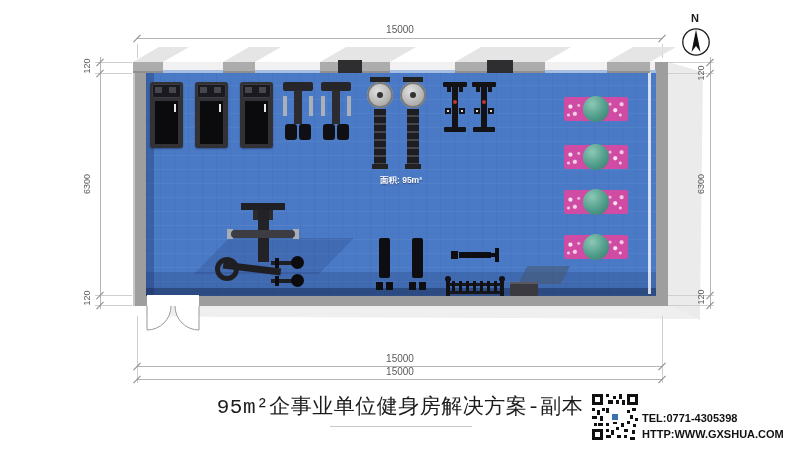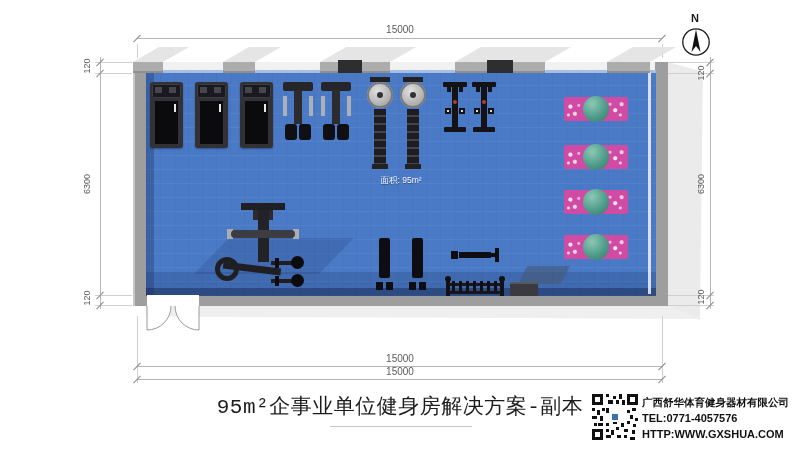--- a/index.html
+++ b/index.html
@@ -42,21 +42,21 @@
   .fl-plat{position:absolute;left:48px;top:168px;width:160px;height:36px;background:rgba(30,52,100,.20);
            clip-path:polygon(22% 0,100% 0,78% 100%,0 100%);}
   .fl-slate{position:absolute;left:372px;top:196px;width:52px;height:18px;background:rgba(70,86,112,.55);
             clip-path:polygon(18% 0,100% 0,82% 100%,0 100%);}
   .fl-white-edge{position:absolute;left:502px;top:2px;width:3px;height:222px;background:rgba(240,242,245,.85);}
   .step-box{position:absolute;left:364px;top:212px;width:28px;height:12px;background:#3a3a40;border-top:2px solid #57575e;}
 
   .floor-label{position:absolute;left:155px;top:104px;width:200px;text-align:center;color:#fff;
                text-shadow:0 1px 1px rgba(0,0,30,.45);}
   .floor-label .l1{font-size:9px;font-weight:bold;letter-spacing:.5px;}
-  .floor-label .l2{font-size:8.5px;font-weight:normal;margin-top:1px;}
+  .floor-label .l2{font-size:8.5px;font-weight:bold;margin-top:1px;}
 
   
   .eq{position:absolute;}
   .eq *{position:absolute;}
   .treadmill{width:33px;height:66px;background:#323236;border-radius:3px;box-shadow:0 1px 2px rgba(0,0,30,.35);}
   .tm-head{left:2px;top:2px;width:29px;height:14px;background:#1a1a1e;border-radius:2px;box-shadow:inset 0 0 0 1px #3c3c44;}
   .tm-tab1{left:5px;top:5px;width:7px;height:6px;background:#46464e;}
   .tm-tab2{left:19px;top:5px;width:7px;height:6px;background:#46464e;}
   .tm-belt{left:5px;top:19px;width:23px;height:43px;background:#0b0b0e;}
   .tm-strip{right:7px;top:22px;width:2px;height:8px;background:#e8e8e8;}
@@ -437,17 +437,16 @@
         <rect x="15" y="21" width="2" height="2"></rect>
       <rect x="20" y="22" width="3" height="2"></rect>
         <rect x="25" y="23" width="2" height="2"></rect>
       <rect x="9" y="26" width="3" height="2"></rect>
         <rect x="16" y="26" width="2" height="2"></rect>
       <rect x="20" y="26" width="2" height="2"></rect>
         <rect x="24" y="27" width="3" height="2"></rect>
     </g>
     <rect x="12" y="12" width="5" height="5" fill="#3a6fb0" stroke="#fff" stroke-width="0.8"></rect>
   </svg>
-  <div class="co-name">广西舒华体育健身器材有限公司</div>
-  <div class="co-tel">TEL:0771-4057576</div>
+  <div class="co-tel">TEL:0771-4305398</div>
   <div class="co-url">HTTP:WWW.GXSHUA.COM</div>
 
 </div>
 
 </body></html>

